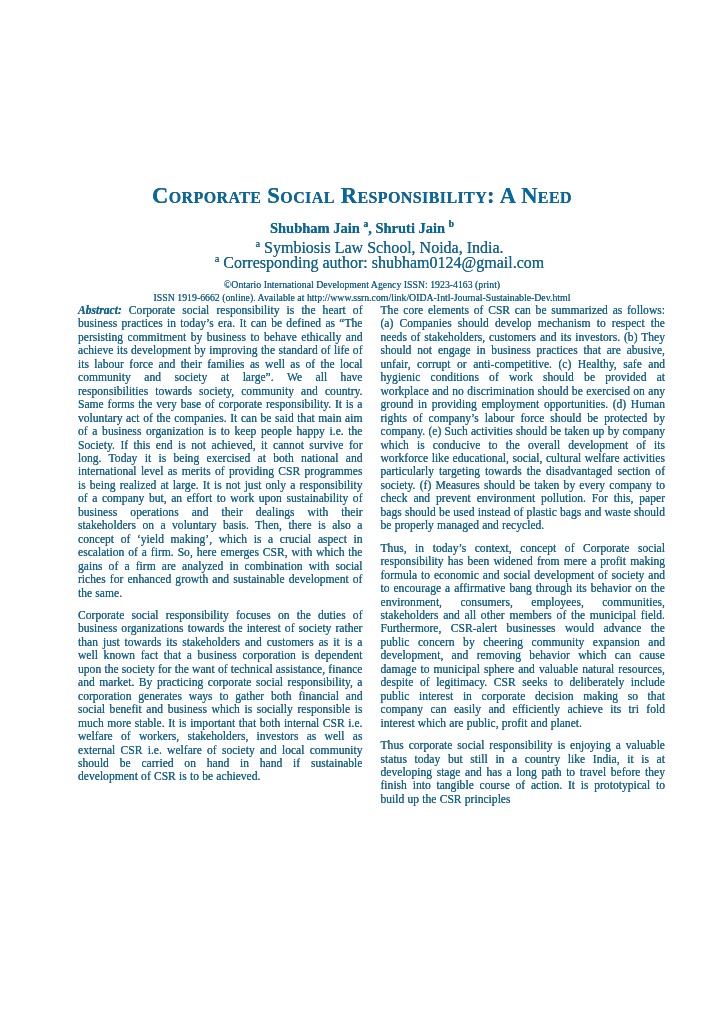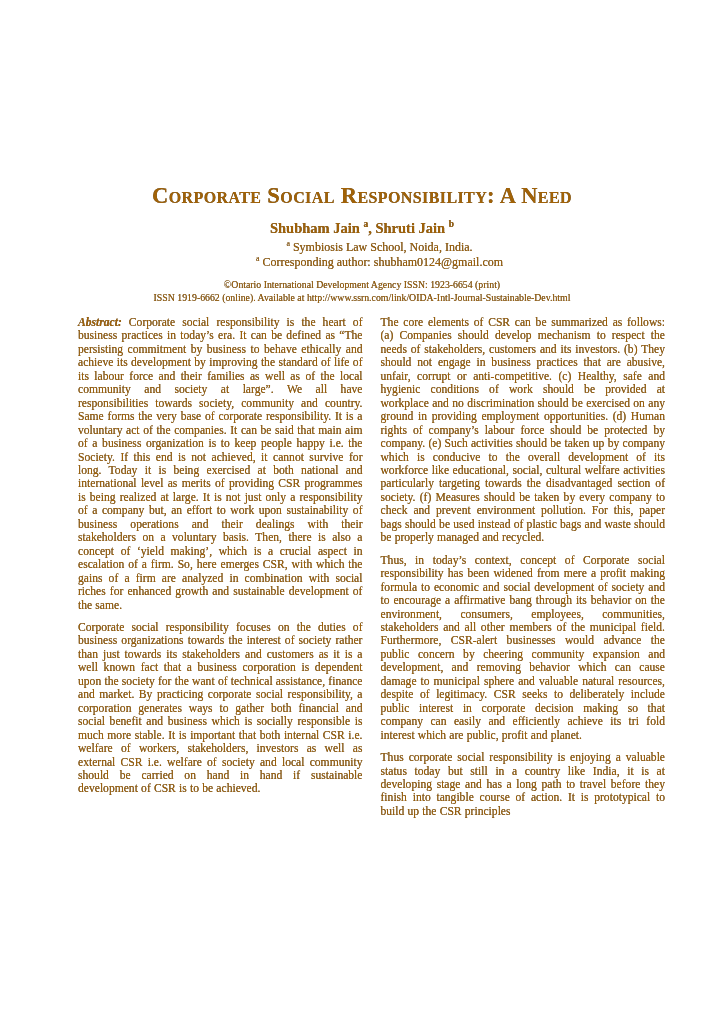--- a/index.html
+++ b/index.html
@@ -7,21 +7,21 @@
     padding: 0;
     background: #ffffff;
   }
   .page {
     position: relative;
     width: 724px;
     height: 1024px;
     background: #ffffff;
     overflow: hidden;
     font-family: "Liberation Serif", "DejaVu Serif", serif;
-    color: #a16207;
+    color: #0369a1;
     text-shadow: 0 0 0.5px rgba(20,20,20,0.75);
   }
   .header {
     padding-top: 181px;
     text-align: center;
   }
   .title {
     font-size: 22.5px;
     line-height: 29px;
     font-weight: bold;
@@ -33,35 +33,34 @@
     font-size: 14.5px;
     font-weight: bold;
     line-height: 18px;
   }
   .authors sup, .affiliation sup {
     font-size: 65%;
     line-height: 0;
   }
   .affiliations {
     margin-top: 3px;
-    font-size: 12px;
+    font-size: 16px;
     line-height: 15px;
     padding-left: 35px;
   }
   .imprint {
     margin-top: 9px;
     font-size: 9.8px;
     line-height: 12.5px;
   }
   .columns {
     display: flex;
     gap: 18px;
     padding-left: 78px;
     padding-right: 59px;
-    margin-top: 12px;
   }
   .col {
     width: 285px;
     text-align: justify;
     font-size: 11.6px;
     line-height: 13.45px;
     word-spacing: 0.3px;
   }
   .col p {
     margin: 0 0 9px 0;
@@ -83,21 +82,21 @@
     </div>
 
     <div class="authors"><span>Shubham Jain </span><sup>a</sup><span>, </span><span>Shruti Jain </span><sup>b</sup></div>
 
     <div class="affiliations">
       <div class="affiliation"><sup>a</sup><span> Symbiosis Law School, Noida, India.</span></div>
       <div class="affiliation"><sup>a</sup><span> Corresponding author: shubham0124@gmail.com</span></div>
     </div>
 
     <div class="imprint">
-      <div>©Ontario International Development Agency ISSN: 1923-6654 (print)</div>
+      <div>©Ontario International Development Agency ISSN: 1923-4163 (print)</div>
       <div>ISSN 1919-6662 (online). Available at http://www.ssrn.com/link/OIDA-Intl-Journal-Sustainable-Dev.html</div>
     </div>
 
   </div>
 
   <div class="columns">
 
     <div class="col">
       <p><span class="abstract-label">Abstract:</span><span> Corporate social responsibility is the heart of business practices in today’s era. It can be defined as “The persisting commitment by business to behave ethically and achieve its development by improving the standard of life of its labour force and their families as well as of the local community and society at large”. We all have responsibilities towards society, community and country. Same forms the very base of corporate responsibility. It is a voluntary act of the companies. It can be said that main aim of a business organization is to keep people happy i.e. the Society. If this end is not achieved, it cannot survive for long. Today it is being exercised at both national and international level as merits of providing CSR programmes is being realized at large. It is not just only a responsibility of a company but, an effort to work upon sustainability of business operations and their dealings with their stakeholders on a voluntary basis. Then, there is also a concept of ‘yield making’, which is a crucial aspect in escalation of a firm. So, here emerges CSR, with which the gains of a firm are analyzed in combination with social riches for enhanced growth and sustainable development of the same.</span></p>
       <p>Corporate social responsibility focuses on the duties of business organizations towards the interest of society rather than just towards its stakeholders and customers as it is a well known fact that a business corporation is dependent upon the society for the want of technical assistance, finance and market. By practicing corporate social responsibility, a corporation generates ways to gather both financial and social benefit and business which is socially responsible is much more stable. It is important that both internal CSR i.e. welfare of workers, stakeholders, investors as well as external CSR i.e. welfare of society and local community should be carried on hand in hand if sustainable development of CSR is to be achieved.</p>

